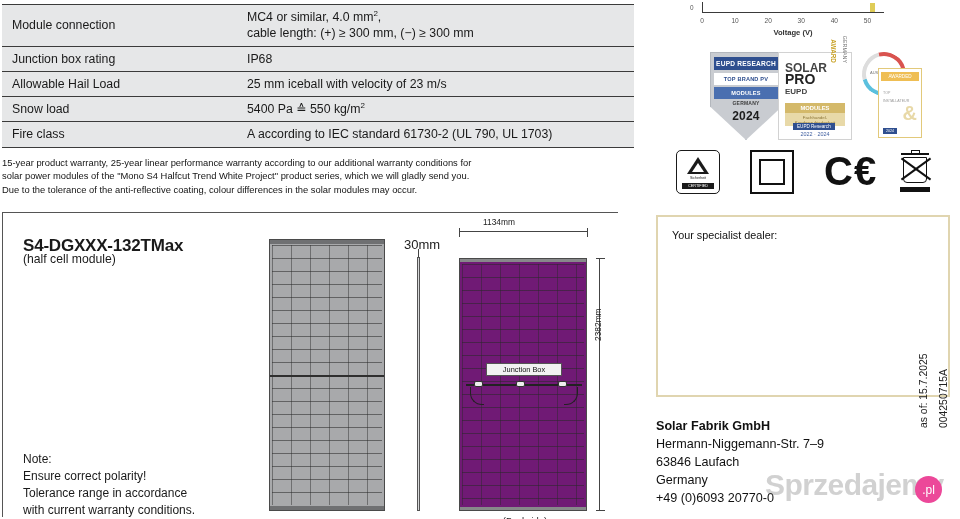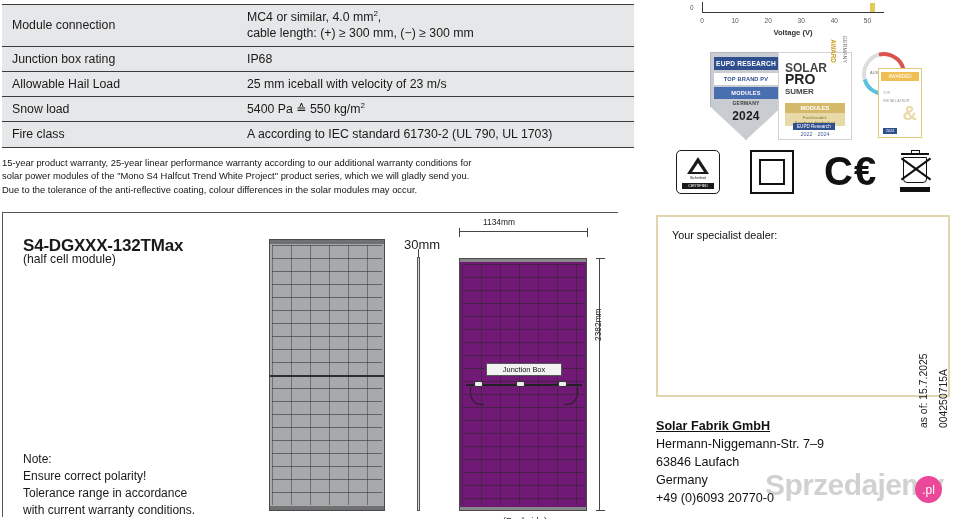--- a/index.html
+++ b/index.html
@@ -396,21 +396,21 @@
     font-size: 10.8px; color: #111;
   }
 
   
   #company-block {
     position: absolute; left: 8px; top: 418px;
     width: 250px;
     font-size: 12.6px; line-height: 1.42;
     color: #111;
   }
-  #company-name { font-weight: bold; text-decoration: underline; }
+  #company-name { font-weight: bold; }
   #company-phone { }
 
   
   #watermark {
     position: absolute; left: 765px; top: 468px;
     font-size: 30px; font-weight: bold;
     color: rgba(120,120,120,0.34);
     letter-spacing: -0.6px;
     white-space: nowrap;
     pointer-events: none;
@@ -560,21 +560,21 @@
         <div class="band b3">MODULES</div>
         <div class="band b4">GERMANY</div>
         <div class="band b5">2024</div>
       </div>
     </div>
 
     <div class="badge" id="badge-solarpro">
       <div class="sp-card">
         <div class="t1">SOLAR</div>
         <div class="t2">PRO</div>
-        <div class="t3">SUMER</div>
+        <div class="t3">EUPD</div>
         <div class="t4">AWARD</div>
         <div class="t5">GERMANY</div>
         <div class="bar">MODULES</div>
         <div class="bar2">Fachhandel-Kundenzufriedenheit</div>
         <div class="foot1">EUPD Research</div>
         <div class="foot2">2022 · 2024</div>
       </div>
     </div>
 
     <div class="badge" id="badge-award3">

